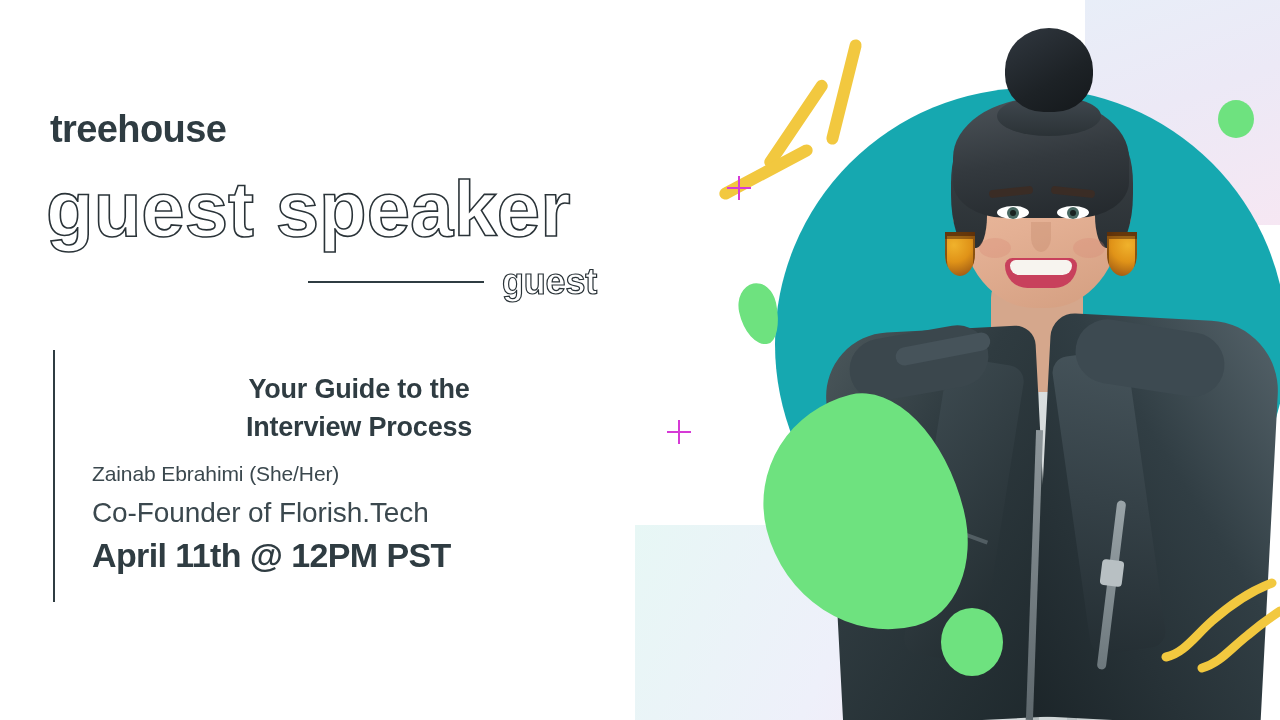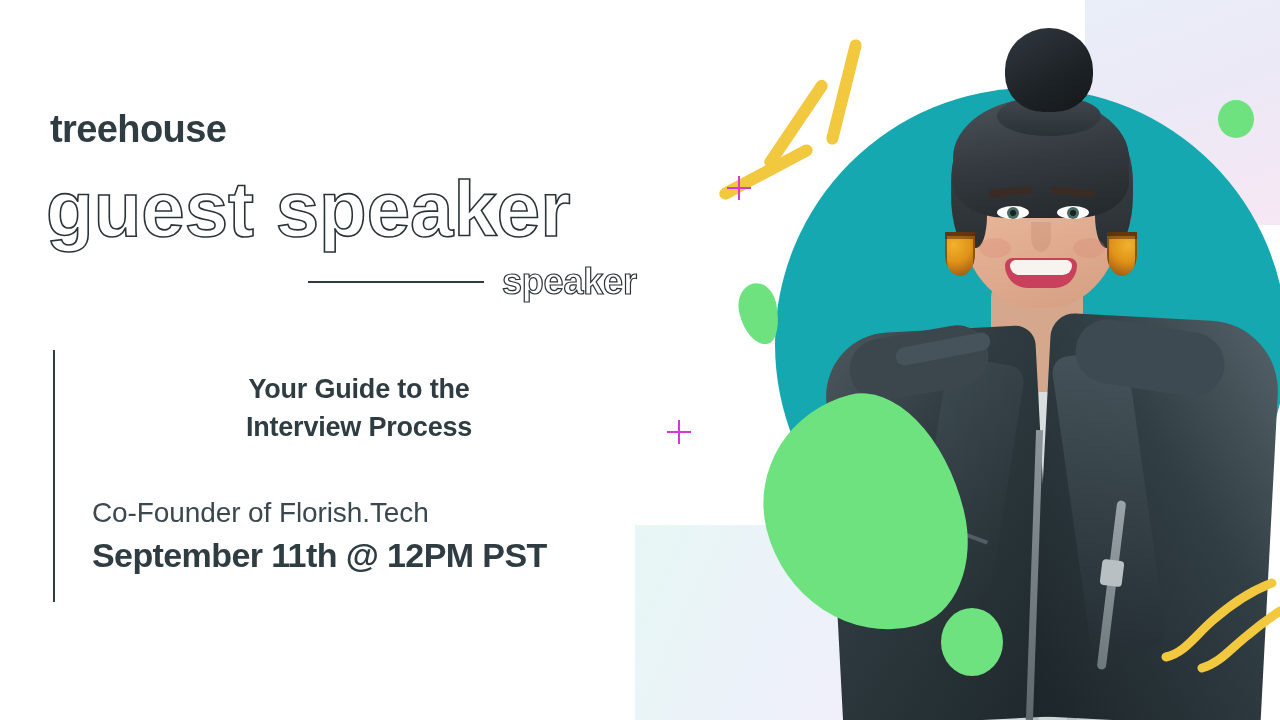--- a/index.html
+++ b/index.html
@@ -350,29 +350,30 @@
   </svg>
 
   <div class="content">
 
     <div class="brand">treehouse</div>
 
     <div class="hero-outline">guest speaker</div>
 
     <div class="series-row">
       <span class="series-rule"></span>
-      <span class="series-word">speaker</span>
+      <span class="series-word">guest</span>
     </div>
 
     <div class="vrule"></div>
 
     <div class="talk-title">
       <div>Your Guide to the</div>
       <div>Interview Process</div>
     </div>
 
+    <div class="speaker-name">Zainab Ebrahimi (She/Her)</div>
 
     <div class="speaker-role">Co-Founder of Florish.Tech</div>
 
-    <div class="event-date">September 11th @ 12PM PST</div>
+    <div class="event-date">April 11th @ 12PM PST</div>
 
   </div>
 </div>
 
 </body></html>

